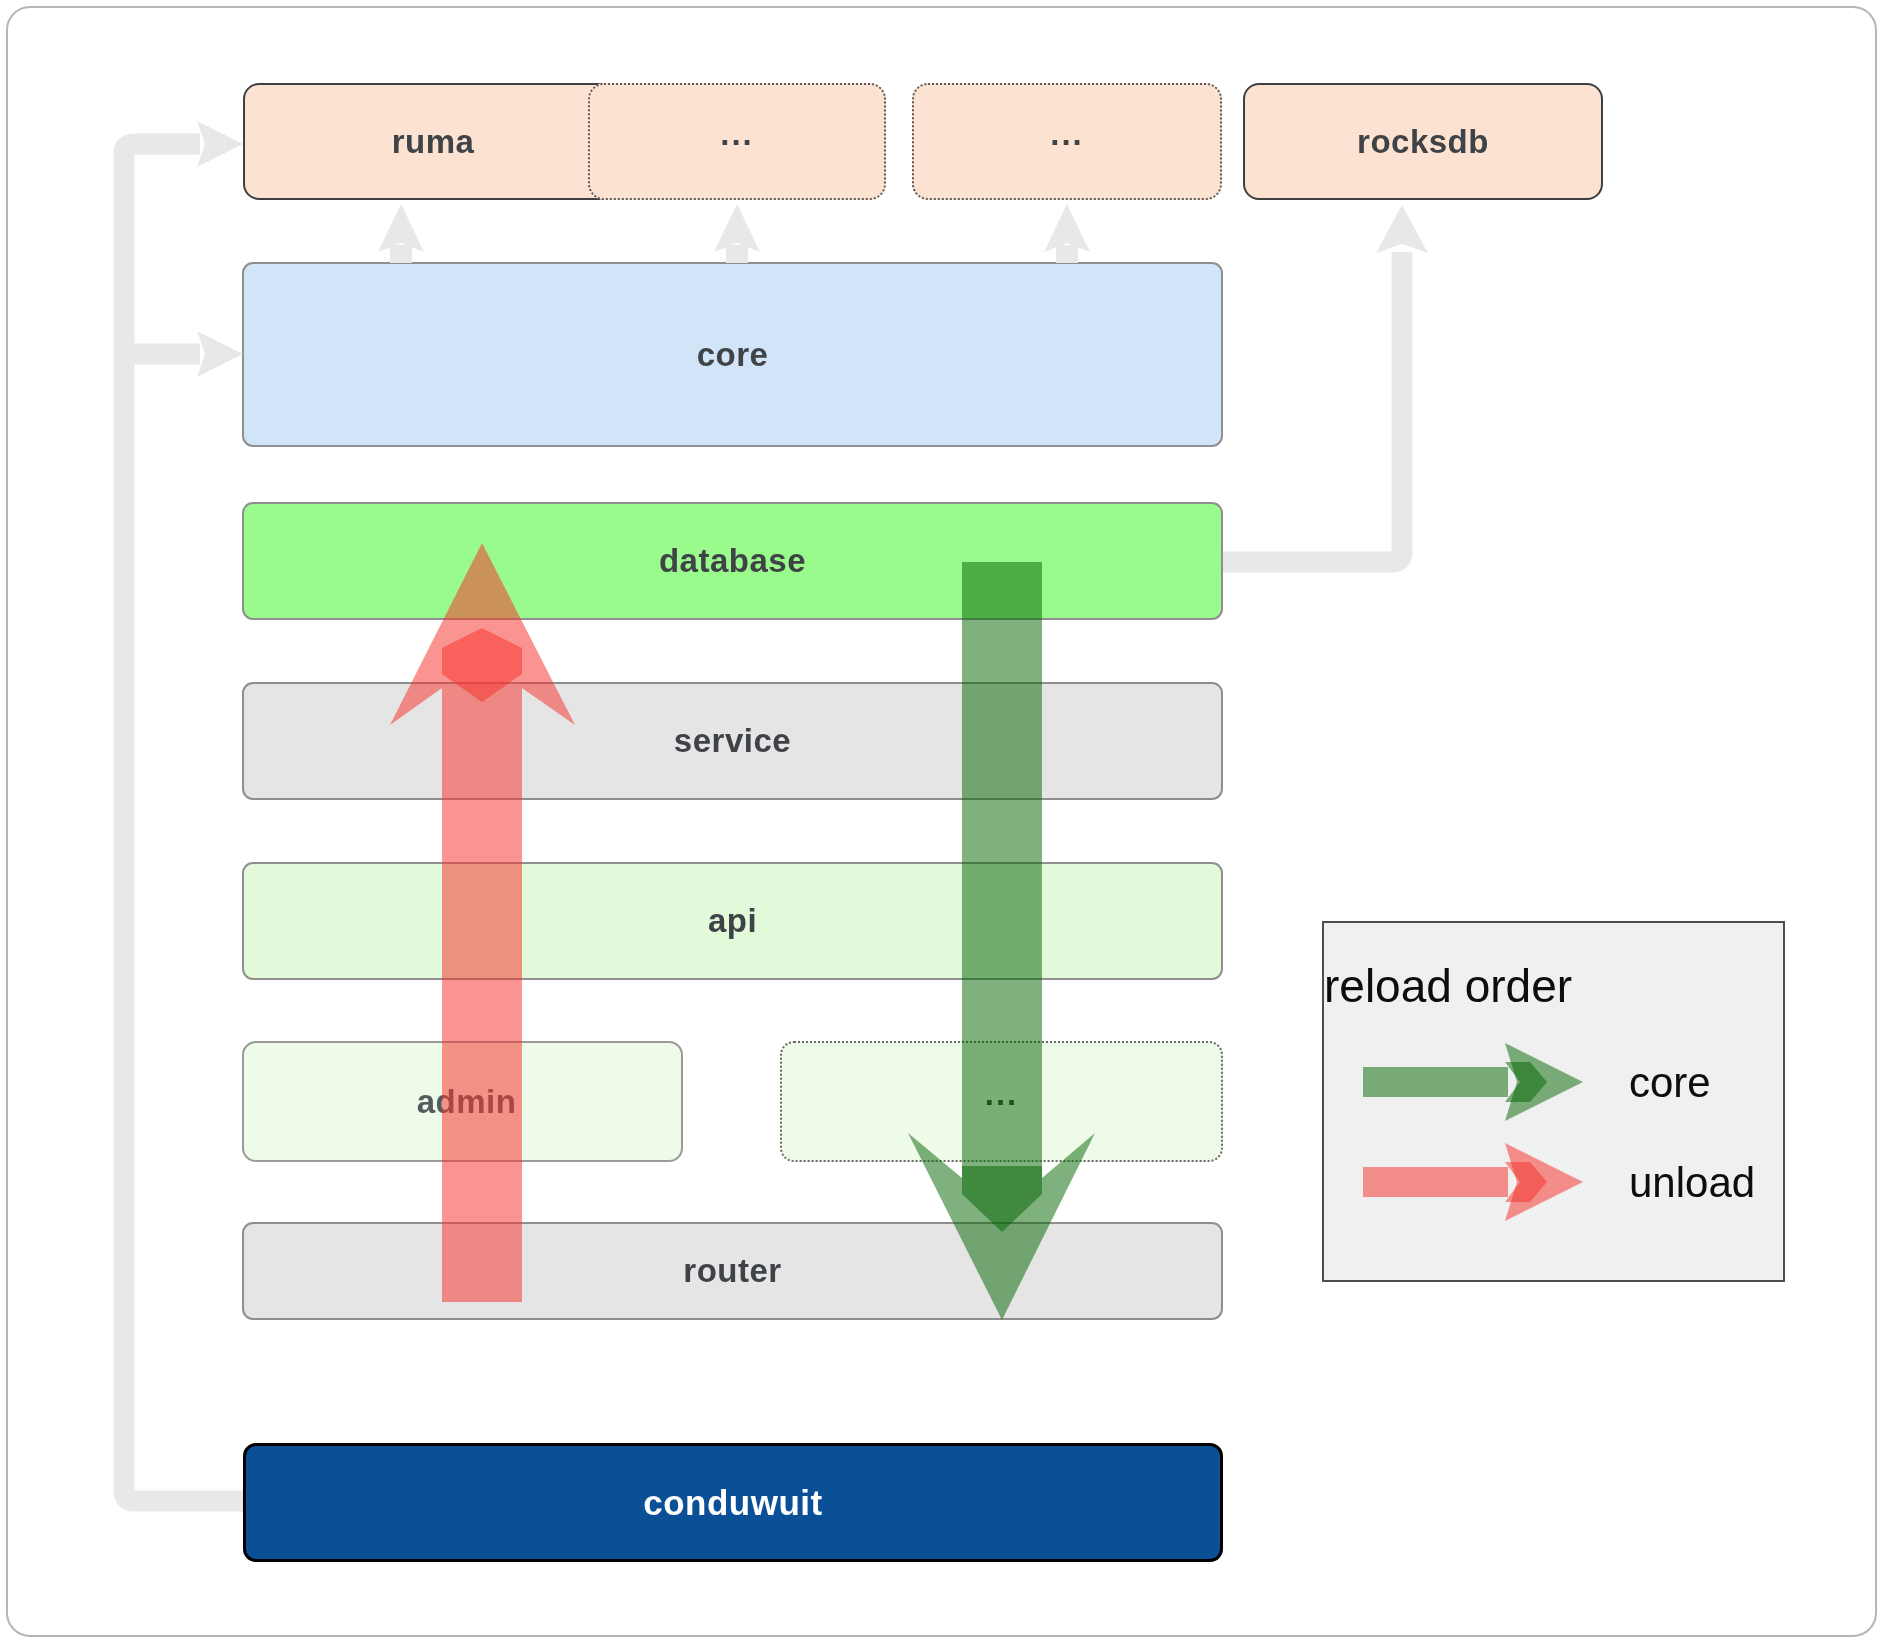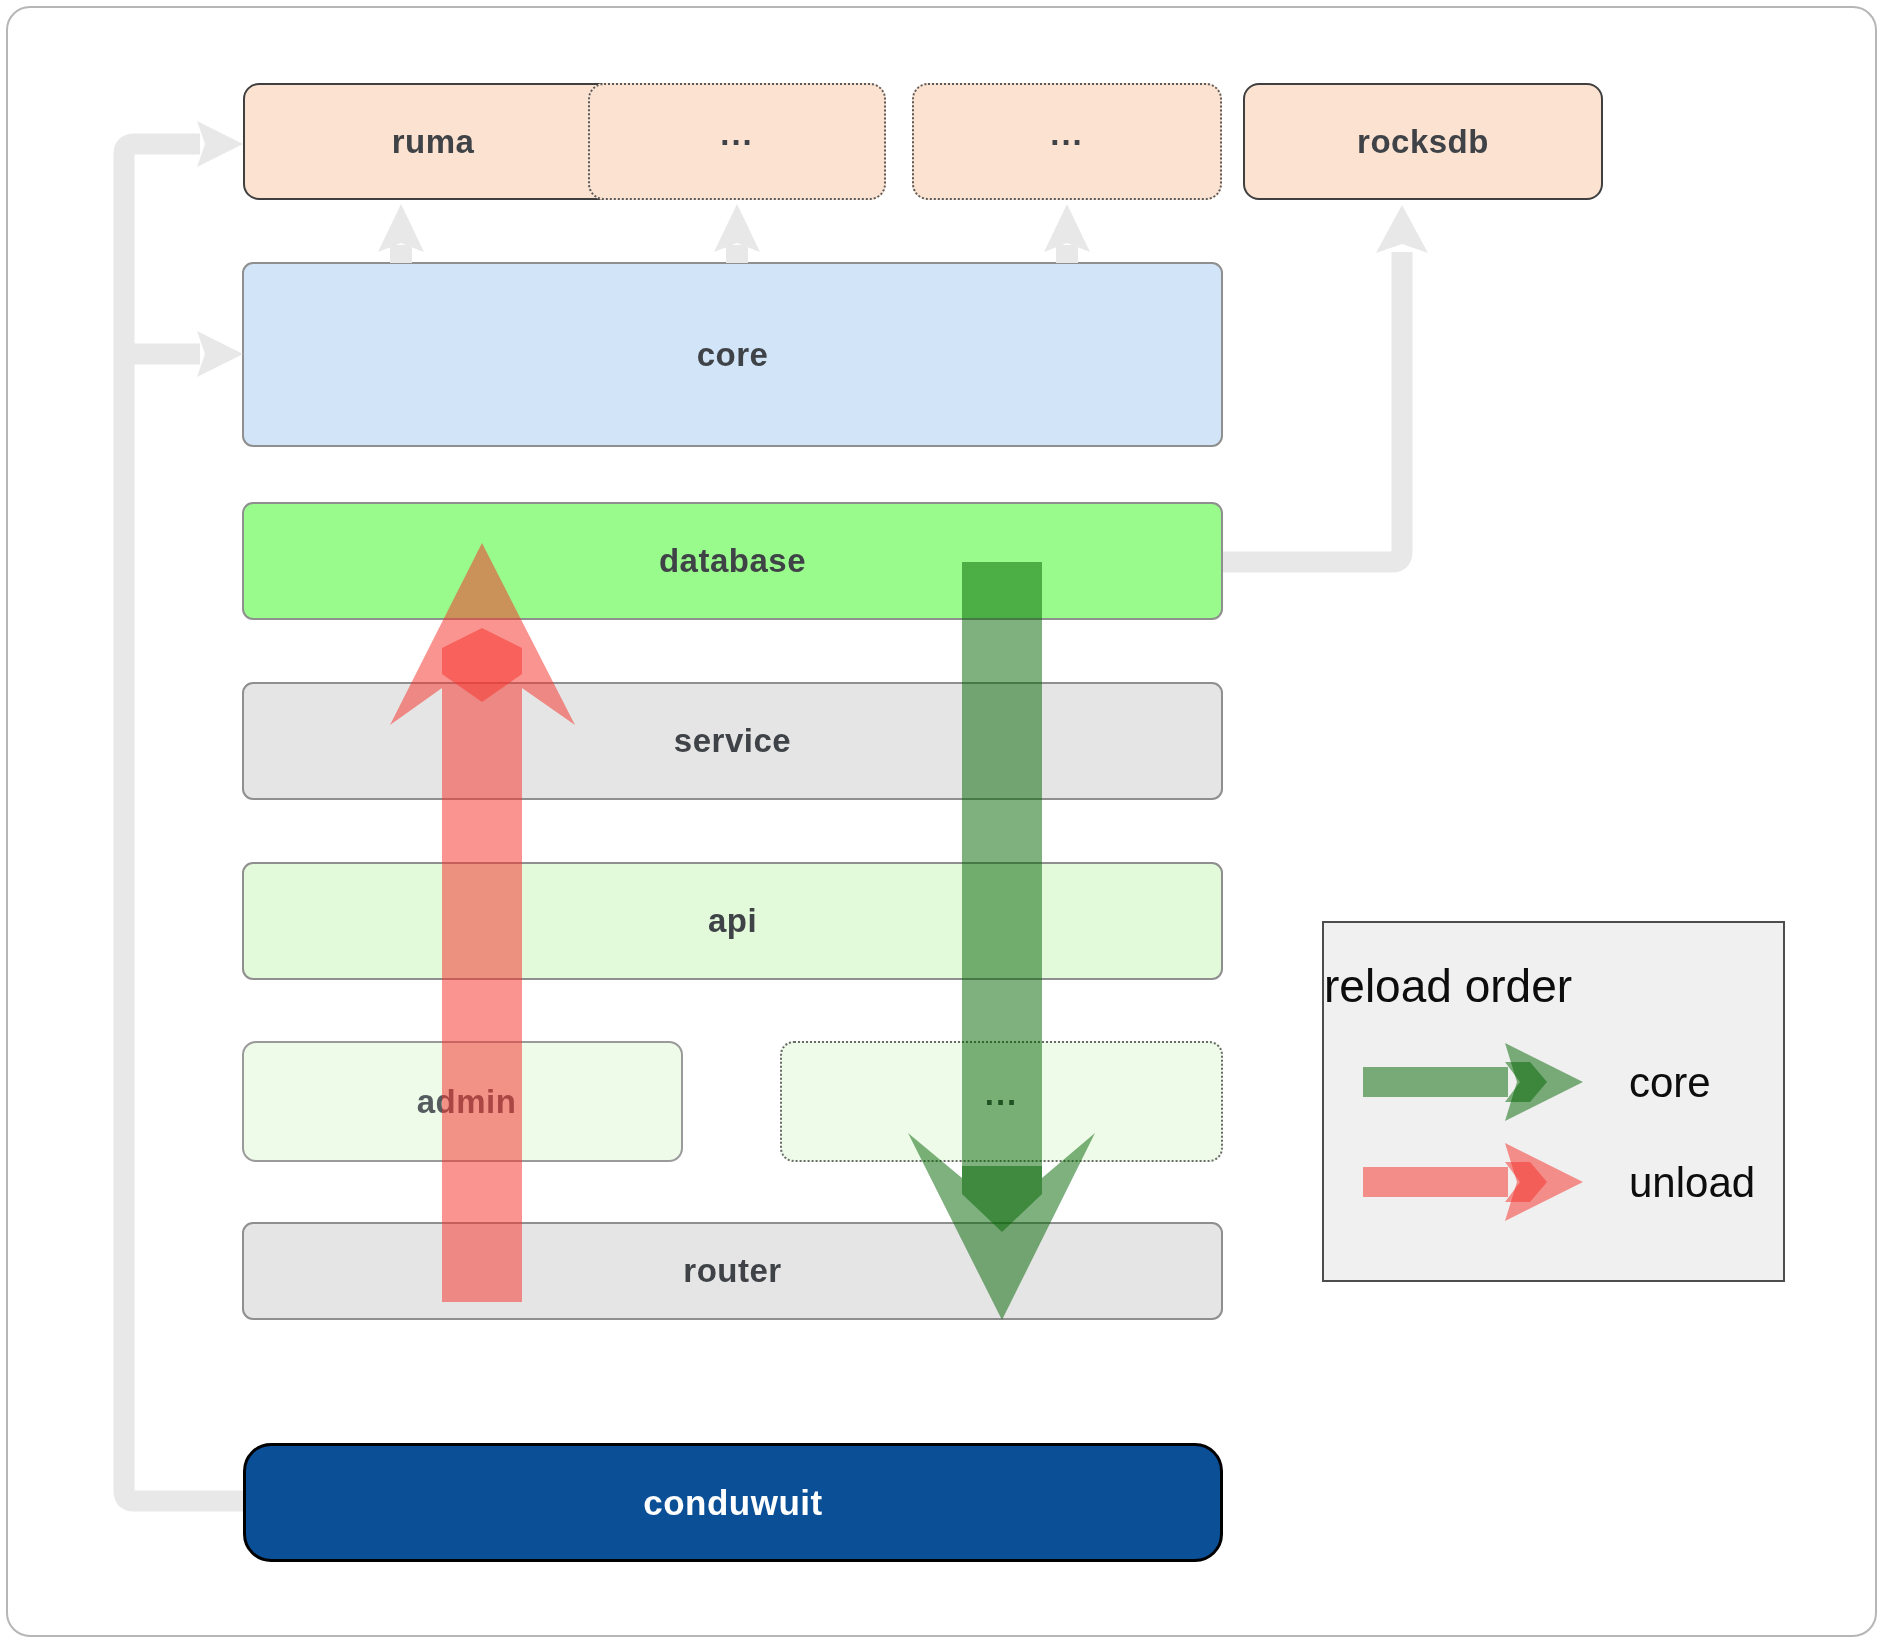--- a/index.html
+++ b/index.html
@@ -34,21 +34,21 @@
   #node-admin {
     left:242px; top:1041px; width:441px; height:121px;
     background:#eefbe9; border:2px solid #9a9a9a; border-radius:14px; color:#565b60;padding-left:8px;
   }
   #node-dots3 {
     left:780px; top:1041px; width:443px; height:121px;
     background:#effbe9; border:2px dotted #6a6a6a; border-radius:14px;
   }
   #node-conduwuit {
     left:243px; top:1443px; width:980px; height:119px;
-    background:#0b4f96; border:3px solid #000000; border-radius:28px;
+    background:#0b4f96; border:3px solid #000000; border-radius:13px;
     color:#ffffff; font-size:35px; font-weight:700;
   }
   .dots-label { transform:translateY(-8px); font-weight:700; letter-spacing:2px; }
   
   #legend {
     position:absolute; left:1322px; top:921px; width:463px; height:361px;
     background:#f0f0f0; border:2.5px solid #4d4d4d; box-sizing:border-box;
   }
   #legend-title {
     position:absolute; left:0; top:36px; width:100%; text-align:left;

